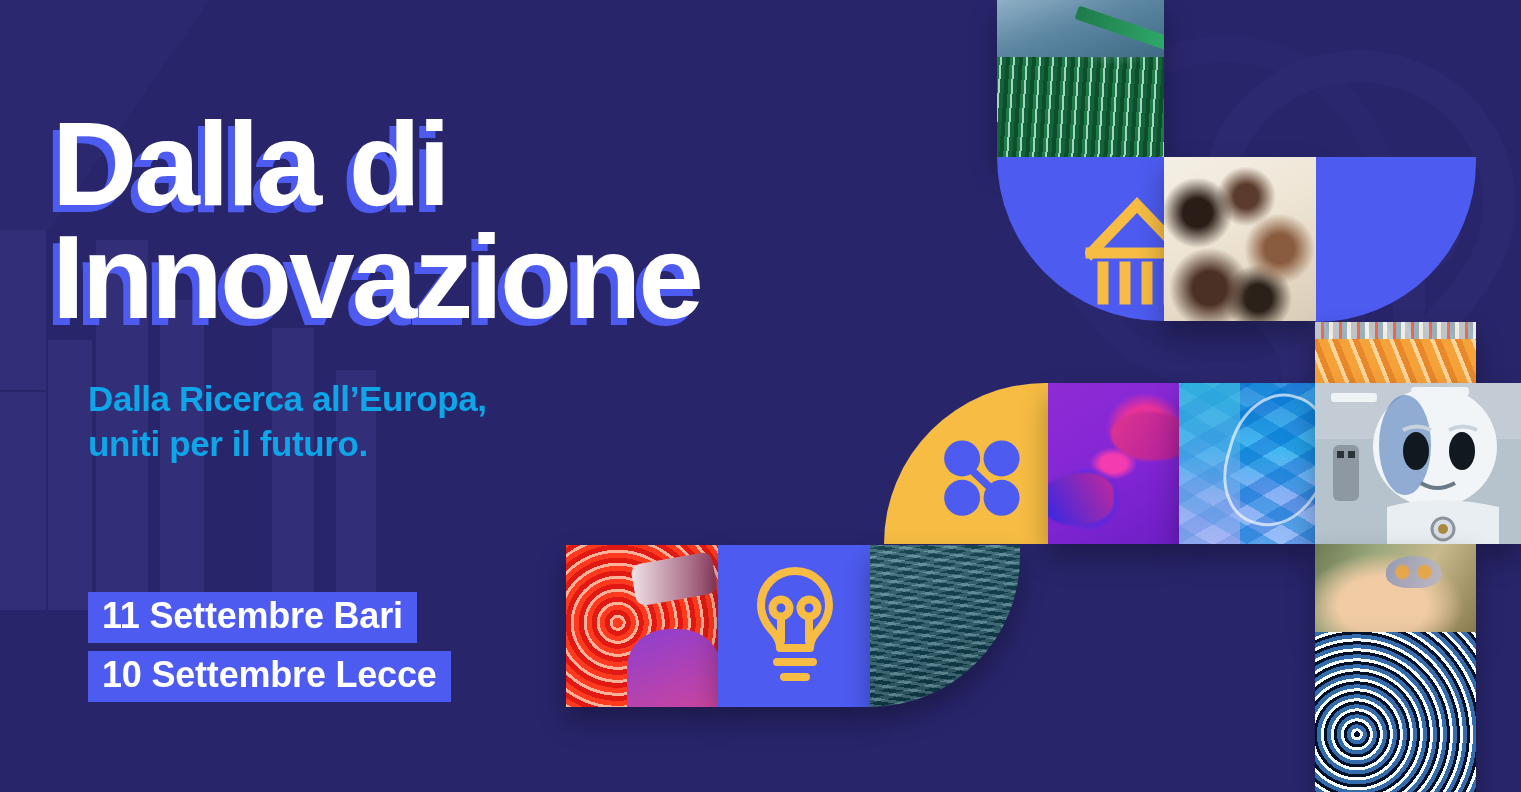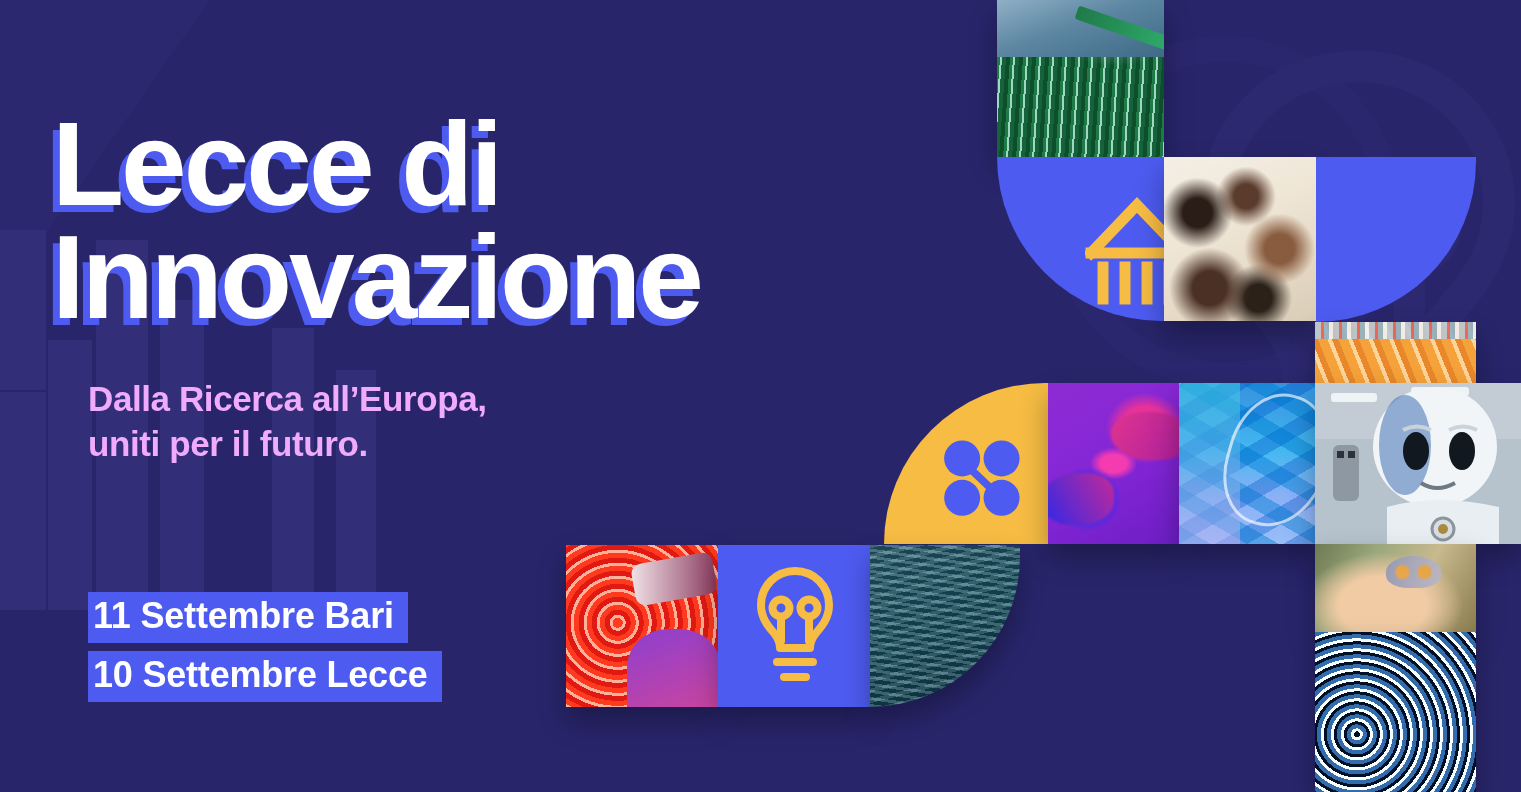--- a/index.html
+++ b/index.html
@@ -24,28 +24,28 @@
   
   .headline{
     position:absolute;left:52px;top:108px;width:900px;
     font-size:118px;line-height:.96;font-weight:700;letter-spacing:-3px;
     color:#ffffff;
     text-shadow:-7px 7px 0 #4D5BF0;
     white-space:pre-line;
   }
   .subtitle{
     position:absolute;left:88px;top:377px;width:620px;
-    font-size:35px;line-height:1.28;font-weight:700;color:#f0abfc;
+    font-size:35px;line-height:1.28;font-weight:700;color:#0ea5e9;
     letter-spacing:-.4px;white-space:pre-line;
   }
   .dates{position:absolute;left:88px;top:592px;}
   .date-badge{
     display:table;background:#4D5BF0;color:#ffffff;
     font-size:36px;font-weight:700;letter-spacing:-.2px;
-    padding:6px 14px 9px 5px;margin-bottom:8px;line-height:1;
+    padding:6px 14px 9px 14px;margin-bottom:8px;line-height:1;
   }
 
   
   .tile{position:absolute;overflow:hidden;}
 
   
   .t-tubes{left:997px;top:0;width:167px;height:157px;
     background:
       radial-gradient(ellipse 70% 50% at 70% 12%, #9cb6c9 0%, rgba(156,182,201,0) 60%),
       repeating-linear-gradient(94deg,#0d4e2b 0 4px,#1e7a46 4px 7px,#9fd8c0 7px 9px,#16623a 9px 13px),
@@ -192,21 +192,21 @@
       <path d="M100 18c-38 0-66 29-66 64 0 26 15 41 26 54 8 10 12 18 12 30h56c0-12 4-20 12-30 11-13 26-28 26-54 0-35-28-64-66-64z"></path>
       <circle cx="76" cy="92" r="17"></circle>
       <circle cx="124" cy="92" r="17"></circle>
       <path d="M76 109v36M124 109v36"></path>
       <path d="M72 186h56M82 206h36"></path>
     </svg>
   </div>
 
   <div class="wm" style="right:120px;top:36px;width:300px;height:300px;border:26px solid #2E2A72;border-radius:50%;opacity:.5;"></div>
 
-  <div class="headline">Lecce di
+  <div class="headline">Dalla di
 Innovazione</div>
 
   <div class="subtitle">Dalla Ricerca all’Europa,
 uniti per il futuro.</div>
 
   <div class="dates">
     <div class="date-badge">11 Settembre Bari</div>
     <div class="date-badge">10 Settembre Lecce</div>
   </div>
 

